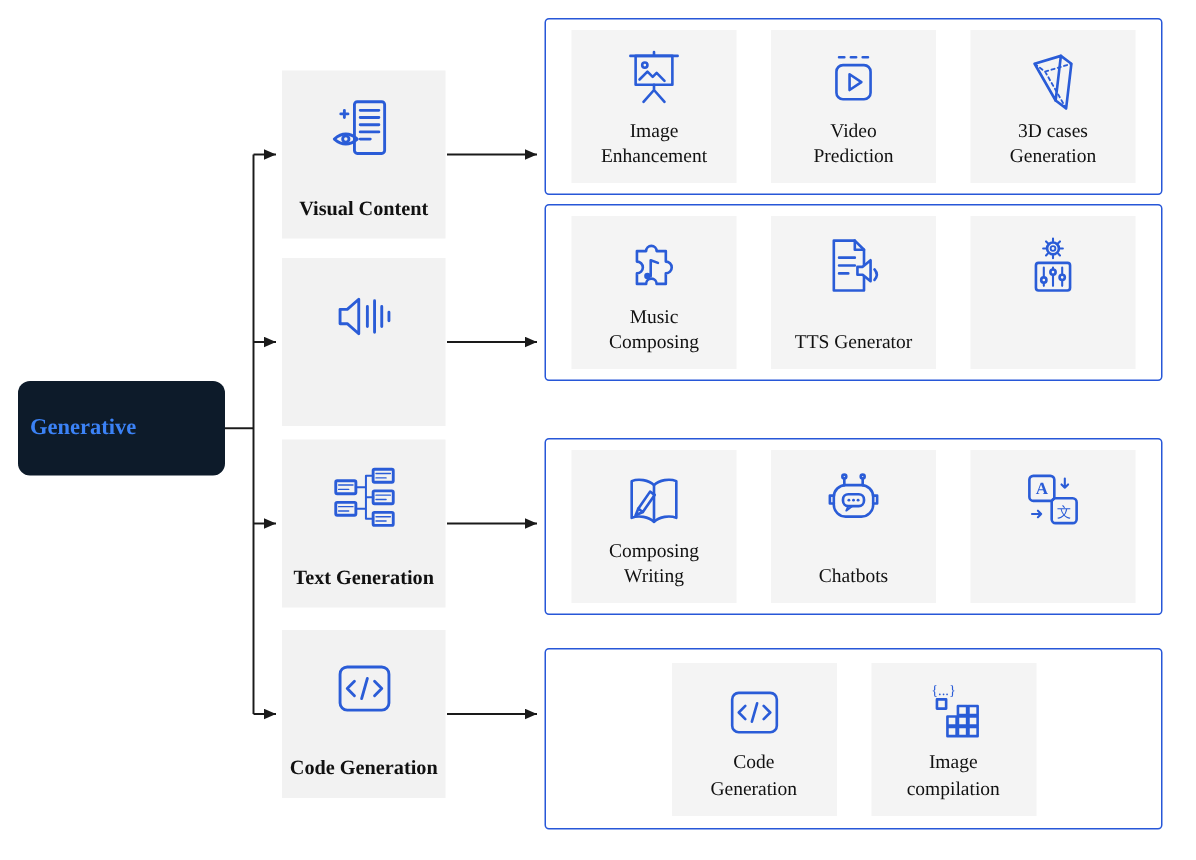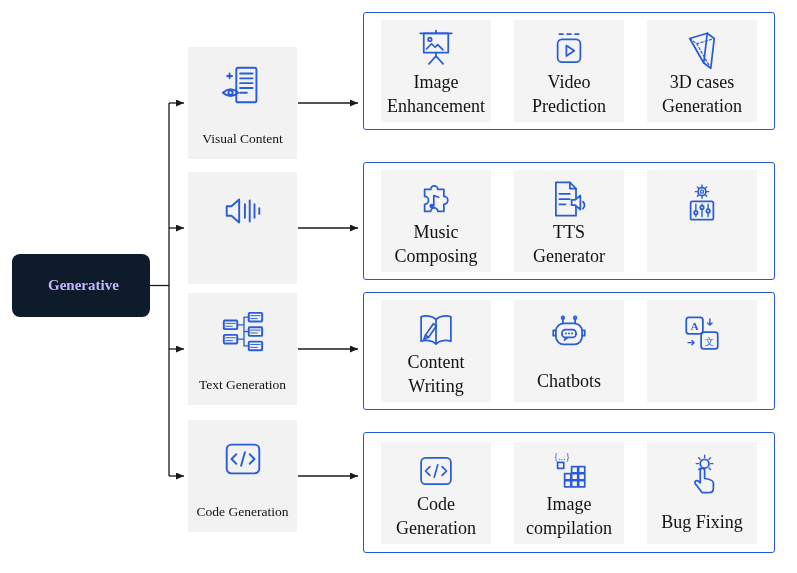--- a/index.html
+++ b/index.html
@@ -12,36 +12,36 @@
   }
   *{margin:0;padding:0;box-sizing:border-box}
   html,body{background:#fff}
   body{width:797px;height:573px;position:relative;font-family:"Liberation Serif",serif;color:#111;overflow:hidden}
 
   .connectors{position:absolute;left:0;top:0;pointer-events:none}
   .connectors path{stroke:var(--connector);stroke-width:1.3;fill:none}
   .connectors marker path{fill:var(--connector);stroke:none}
 
   .root-node{position:absolute;left:12px;top:254px;width:138px;height:63px;background:var(--root-bg);
-    border-radius:8px;color:#c4b5fd;display:flex;flex-direction:column;justify-content:center;
-    padding-left:36px;font-weight:bold;font-size:15px;line-height:1.4}
+    border-radius:8px;color:#3b82f6;display:flex;flex-direction:column;justify-content:center;
+    padding-left:8px;font-weight:bold;font-size:15px;line-height:1.4}
 
   .cat-card{position:absolute;left:188px;width:109px;height:112px;background:var(--card-bg);
     display:flex;flex-direction:column;align-items:center;text-align:center}
   .cat-card .icwrap{height:62px;display:flex;align-items:flex-end;justify-content:center;padding-top:10px}
   .cat-label{flex:1;display:flex;align-items:flex-end;justify-content:center;padding-bottom:11px;
-    font-weight:normal;font-size:13.5px;line-height:1.3;max-width:100px}
+    font-weight:bold;font-size:13.5px;line-height:1.3;max-width:100px}
 
   .group-box{position:absolute;left:363px;width:412px;border:1.6px solid var(--box-border);
     border-radius:3px;background:#fff;display:flex;align-items:center;justify-content:center;gap:23px}
 
   .tile{width:110px;height:102px;background:var(--tile-bg);display:flex;flex-direction:column;align-items:center;text-align:center}
   .tile .icwrap{height:54px;display:flex;align-items:flex-end;justify-content:center;padding-top:8px}
   .tile-label{flex:1;display:flex;align-items:flex-end;justify-content:center;padding-bottom:9px;
-    font-size:18px;line-height:1.35;max-width:86px}
+    font-size:13px;line-height:1.35;max-width:86px}
 
   svg.ic{stroke:var(--accent);fill:none;stroke-width:2;stroke-linecap:round;stroke-linejoin:round}
   .cat-card svg.ic{width:46px;height:46px}
   .tile svg.ic{width:42px;height:42px}
   .ic-fill{fill:var(--accent);stroke:none}
   .ic-bgfill{fill:var(--tile-bg)}
   .dash{stroke-dasharray:2.5 2.5}
   svg text{font-family:"Liberation Serif",serif}
 </style>
 </head>
@@ -146,21 +146,21 @@
       <svg class="ic" viewBox="0 0 48 48">
         <path d="M10 12 L30 6 L26 40 Z"></path>
         <path d="M30 6 L38 12 M26 40 L34 46 M38 12 L34 46"></path>
         <path class="dash" d="M10 12 L18 18 M18 18 L38 12 M18 18 L34 46" stroke-width="1.4"></path>
       </svg>
     </span>
     <span class="tile-label">3D cases Generation</span>
   </div>
 </div>
 
-<div class="group-box" style="top:162px;height:118px">
+<div class="group-box" style="top:136px;height:118px">
   <div class="tile">
     <span class="icwrap">
       <svg class="ic" viewBox="0 0 48 48">
         <path d="M11 13 h7 a4 4 0 1 1 8 0 h7 v8 a4 4 0 1 1 0 9 v8 h-7 a4 4 0 1 0 -8 0 h-7 v-8 a4 4 0 1 0 0 -9 z"></path>
         <circle class="ic-fill" cx="19" cy="32" r="2.5"></circle>
         <path d="M21.5 32 V20 L27 22"></path>
       </svg>
     </span>
     <span class="tile-label">Music Composing</span>
   </div>
@@ -195,21 +195,21 @@
 <div class="group-box" style="top:292px;height:118px">
   <div class="tile">
     <span class="icwrap">
       <svg class="ic" viewBox="0 0 48 48">
         <path d="M24 13 C20 9 12 8 7 10 V38 C12 36 20 37 24 41 C28 37 36 36 41 38 V10 C36 8 28 9 24 13 Z"></path>
         <path d="M24 13 V41"></path>
         <path d="M12 31 L21 18 L24.5 20.5 L15.5 33.5 Z"></path>
         <path d="M12 31 L10 36 L15.5 33.5"></path>
       </svg>
     </span>
-    <span class="tile-label">Content Writing</span>
+    <span class="tile-label">Composing Writing</span>
   </div>
   <div class="tile">
     <span class="icwrap">
       <svg class="ic" viewBox="0 0 48 48">
         <rect x="9" y="13" width="30" height="24" rx="9"></rect>
         <path d="M17 13 V8 M31 13 V8"></path>
         <circle cx="17" cy="6.5" r="1.5"></circle>
         <circle cx="31" cy="6.5" r="1.5"></circle>
         <path d="M9 21 h-3 v6 h3 M39 21 h3 v6 h-3"></path>
         <rect x="16" y="20" width="16" height="9" rx="4"></rect>
@@ -257,23 +257,13 @@
         <rect x="19" y="27" width="7" height="7"></rect>
         <rect x="27" y="27" width="7" height="7"></rect>
         <rect x="35" y="27" width="7" height="7"></rect>
         <rect x="19" y="35" width="7" height="7"></rect>
         <rect x="27" y="35" width="7" height="7"></rect>
         <rect x="35" y="35" width="7" height="7"></rect>
       </svg>
     </span>
     <span class="tile-label">Image compilation</span>
   </div>
-  <div class="tile">
-    <span class="icwrap">
-      <svg class="ic" viewBox="0 0 48 48">
-        <circle cx="27" cy="11" r="5"></circle>
-        <path d="M27 4 V1.5 M32 6 L33.8 4.2 M34 11 H36.5 M22 6 L20.2 4.2 M20 11 H17.5 M32 16 L33.8 17.8 M22 16 L20.2 17.8" stroke-width="1.6"></path>
-        <path d="M22 19 a2.5 2.5 0 0 1 5 0 v9 c6 .8 10 2 10 5 v6 c0 3 -2 5 -5 5 h-8 l-6 -8 c-1.5 -1.5 -3 -3.5 -1.5 -5 c1.5 -1.5 4 0 5.5 2 z"></path>
-      </svg>
-    </span>
-    <span class="tile-label">Bug Fixing</span>
-  </div>
 </div>
 
 </body></html>

